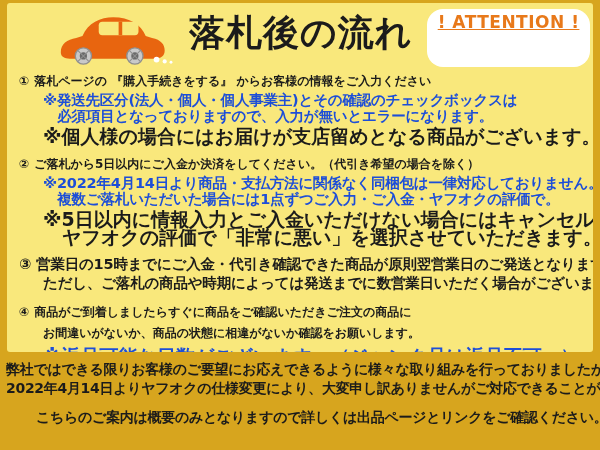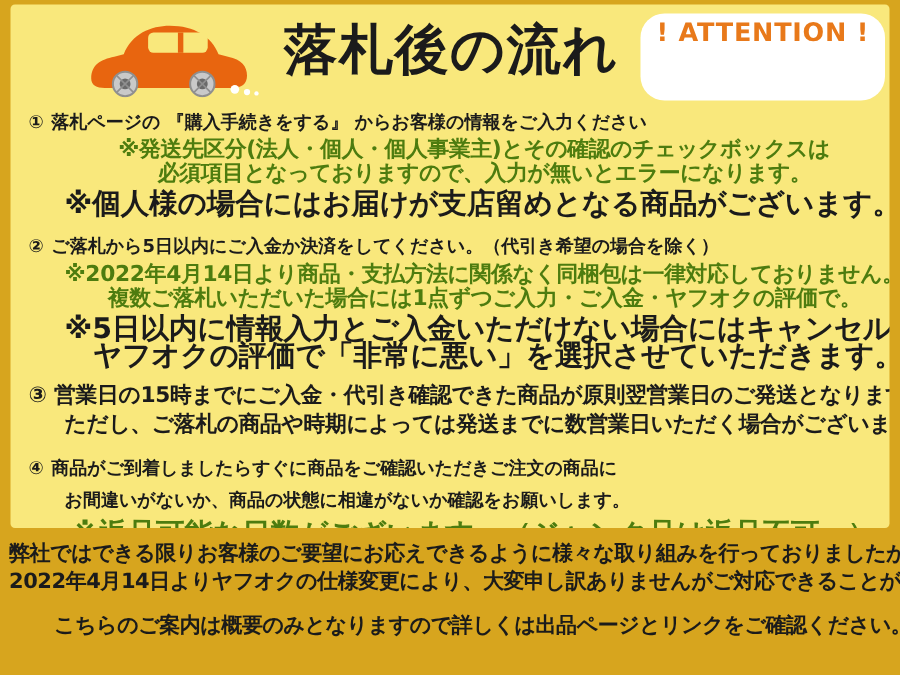--- a/index.html
+++ b/index.html
@@ -39,34 +39,35 @@
   .badge {
     margin-left:14px;
     background:#FFFFFF;
     border-radius:16px;
     padding:3px 11px 4px 11px;
     color:#E8791A;
     font-weight:800;
     font-size:17px;
     letter-spacing:0.5px;
     white-space:nowrap;
+    text-decoration:underline;
   }
   .sections { padding:4px 4px 0 12px; }
   .section { margin-bottom:9px; }
   .line {
     font-weight:800;
     color:#1b1b1b;
     white-space:nowrap;
   }
   .main  { font-size:12px;   line-height:21px; }
   .wide  { font-size:14.5px; line-height:19px; letter-spacing:-0.2px; }
   .note  { font-size:14.5px; line-height:16px; padding-left:24px; letter-spacing:-0.2px; }
   .bnote { font-size:19px;   line-height:18px; padding-left:24px; }
   .cont  { padding-left:24px; }
-  .red   { color:#4d7c0f;text-align:center; }
+  .red   { color:#1d4ed8; }
   .mt2   { margin-top:3px; }
   .num   { margin-right:5px; }
   .footer {
     position:absolute;
     left:0; top:352px;
     width:552px;
     padding:8px 4px 0 6px;
     box-sizing:border-box;
   }
   .footer .fline {

